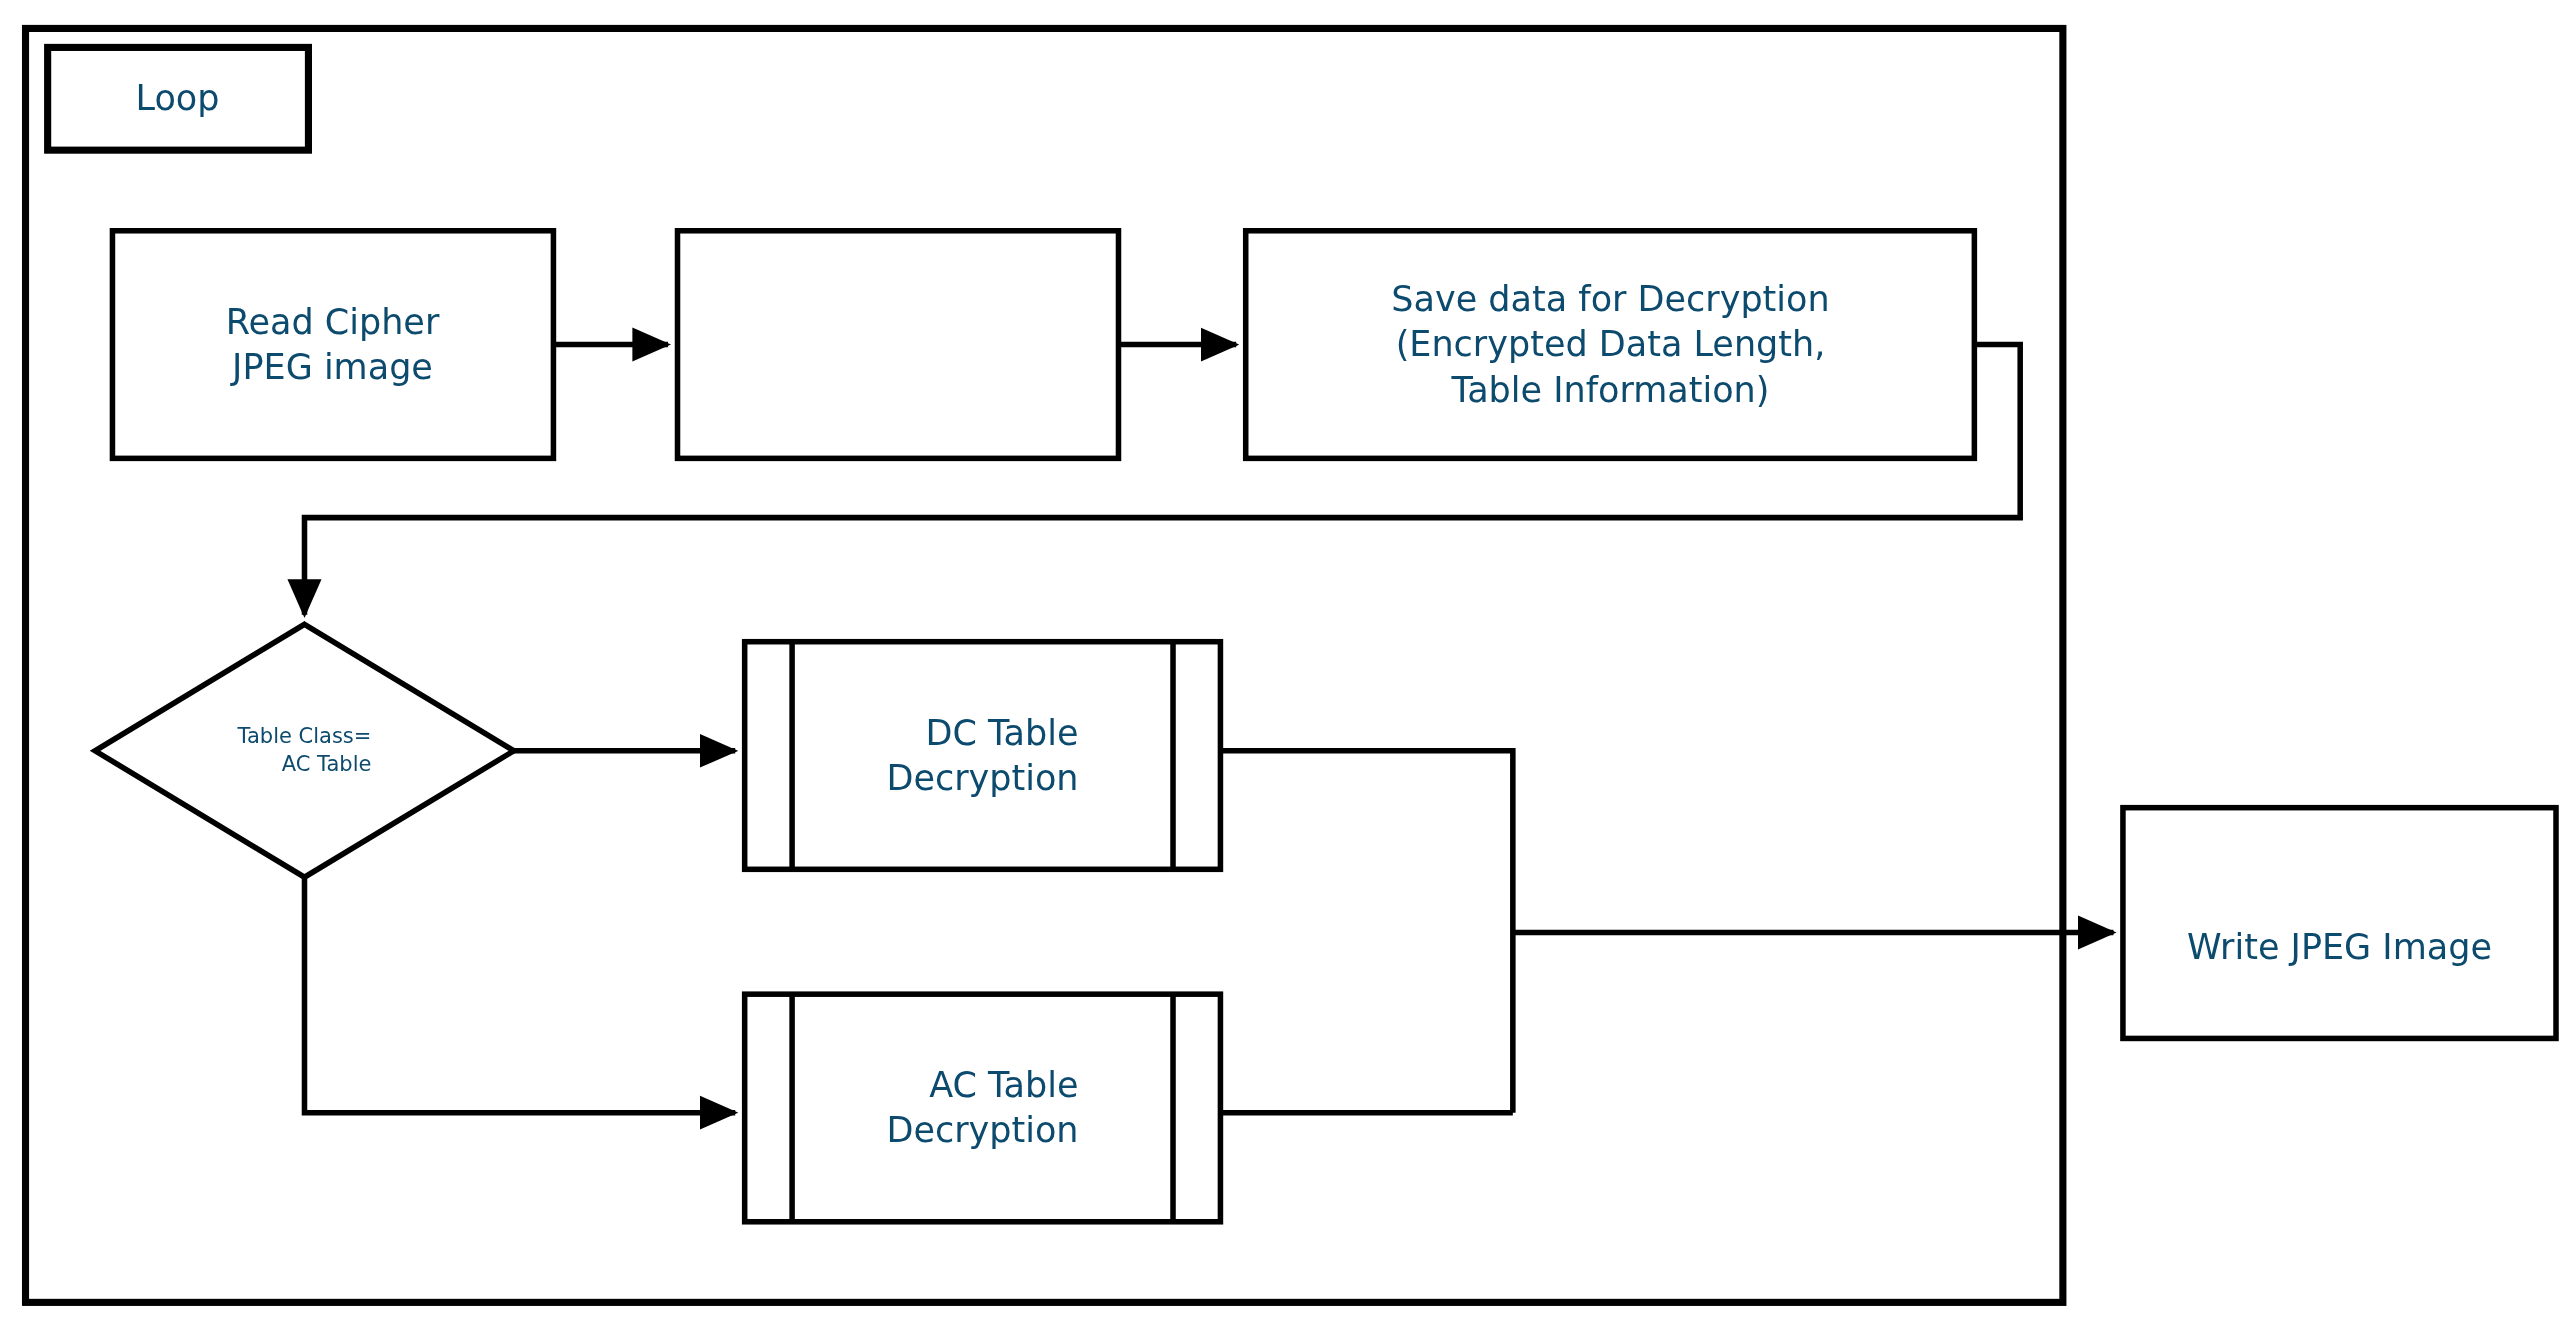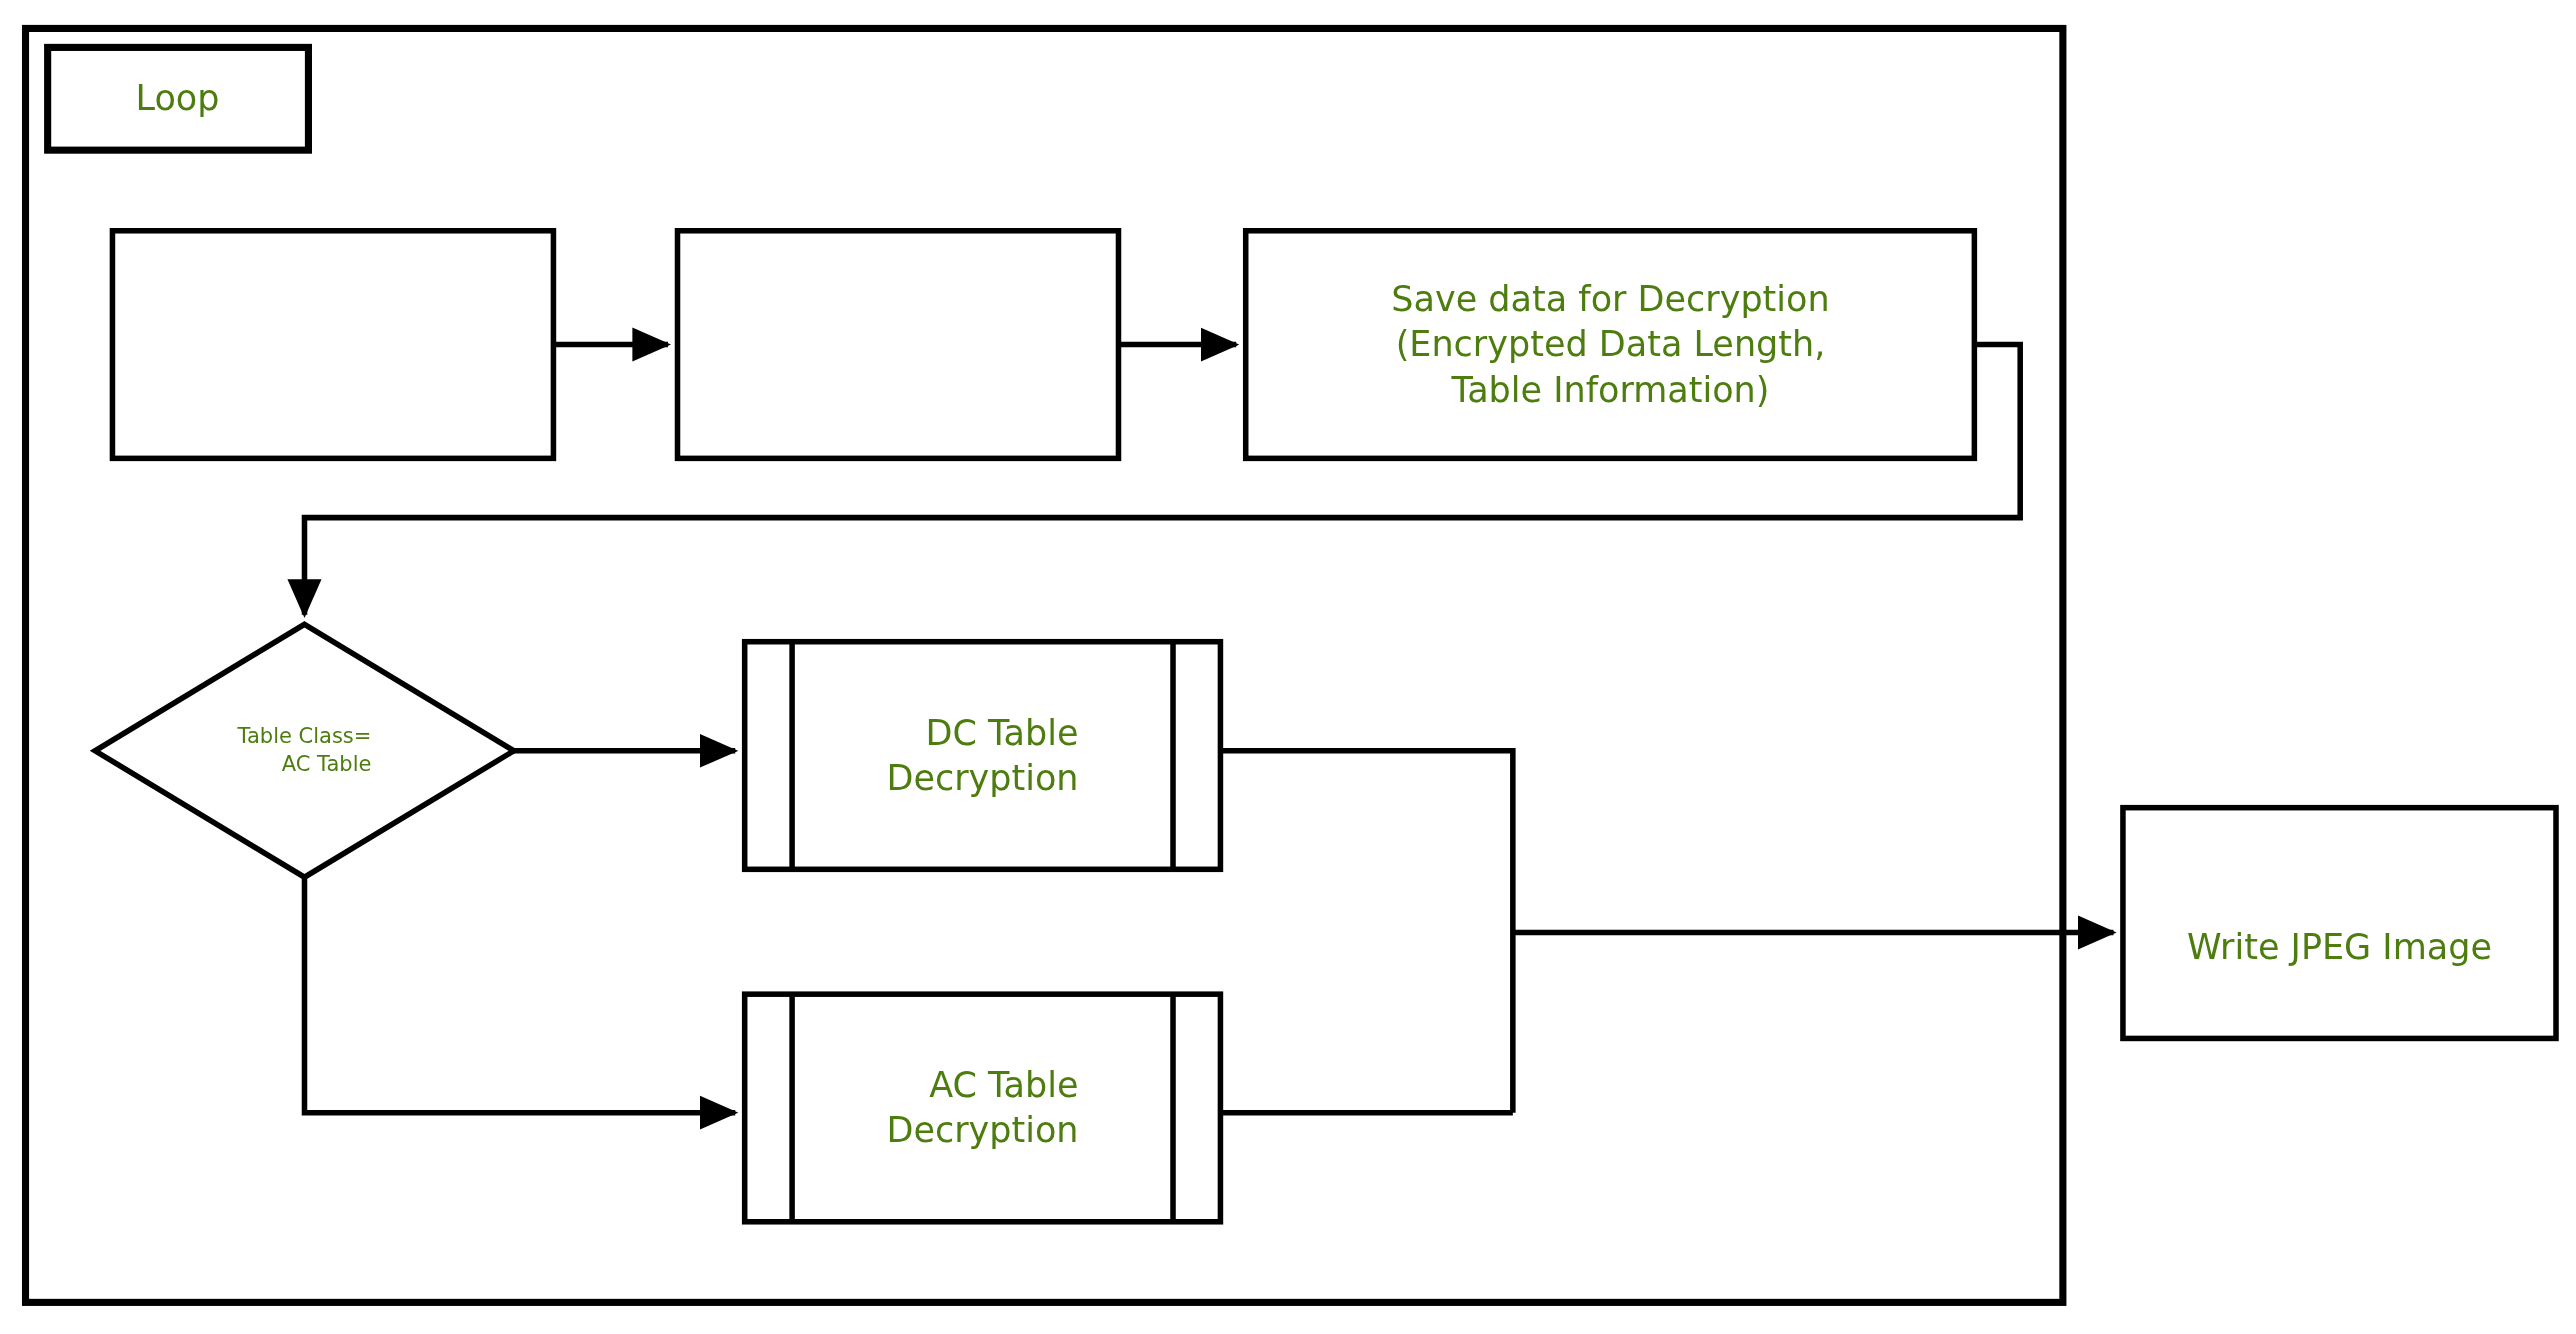--- a/index.html
+++ b/index.html
@@ -11,21 +11,21 @@
     font-family:"DejaVu Sans","Liberation Sans",sans-serif;
     overflow:hidden;
   }
   #svg-layer{position:absolute;left:0;top:0;width:2576px;height:1334px;}
   .node-label{
     position:absolute;
     display:flex;
     align-items:center;
     justify-content:center;
     text-align:center;
-    color:#4d7c0f;
+    color:#0c4a6e;
     line-height:1.30;
     white-space:pre-line;
     pointer-events:none;
   }
   .lbl-loop{font-size:35px;}
   .lbl-proc{font-size:35px;}
   .lbl-diamond{font-size:21px;text-align:right;}
   .lbl-sub{font-size:35px;text-align:right;}
   .lbl-out{font-size:35px;}
 </style>
@@ -79,20 +79,22 @@
 
     <path d="M 1544 950 L 1914 950 L 1914 1408" fill="none" stroke="#000000" stroke-width="7"></path>
 
     <path d="M 1544 1408 L 1914 1408" fill="none" stroke="#000000" stroke-width="7"></path>
 
     <path d="M 1914 1180 L 2674 1180" fill="none" stroke="#000000" stroke-width="7" marker-end="url(#arrowhead)"></path>
   </svg>
 
   <div class="node-label lbl-loop" style="left:47px; top:47px; width:261px; height:103px;">Loop</div>
 
+  <div class="node-label lbl-proc" style="left:112px; top:231px; width:441px; height:228px;">Read Cipher
+JPEG image</div>
 
 
   <div class="node-label lbl-proc" style="left:1246px; top:231px; width:729px; height:228px;">Save data for Decryption
 (Encrypted Data Length,
 Table Information)</div>
 
   <div class="node-label lbl-diamond" style="left:115px; top:632px; width:379px; height:237px;">Table Class=
 AC Table</div>
 
   <div class="node-label lbl-sub" style="left:792px; top:642px; width:381px; height:228px;">DC Table

